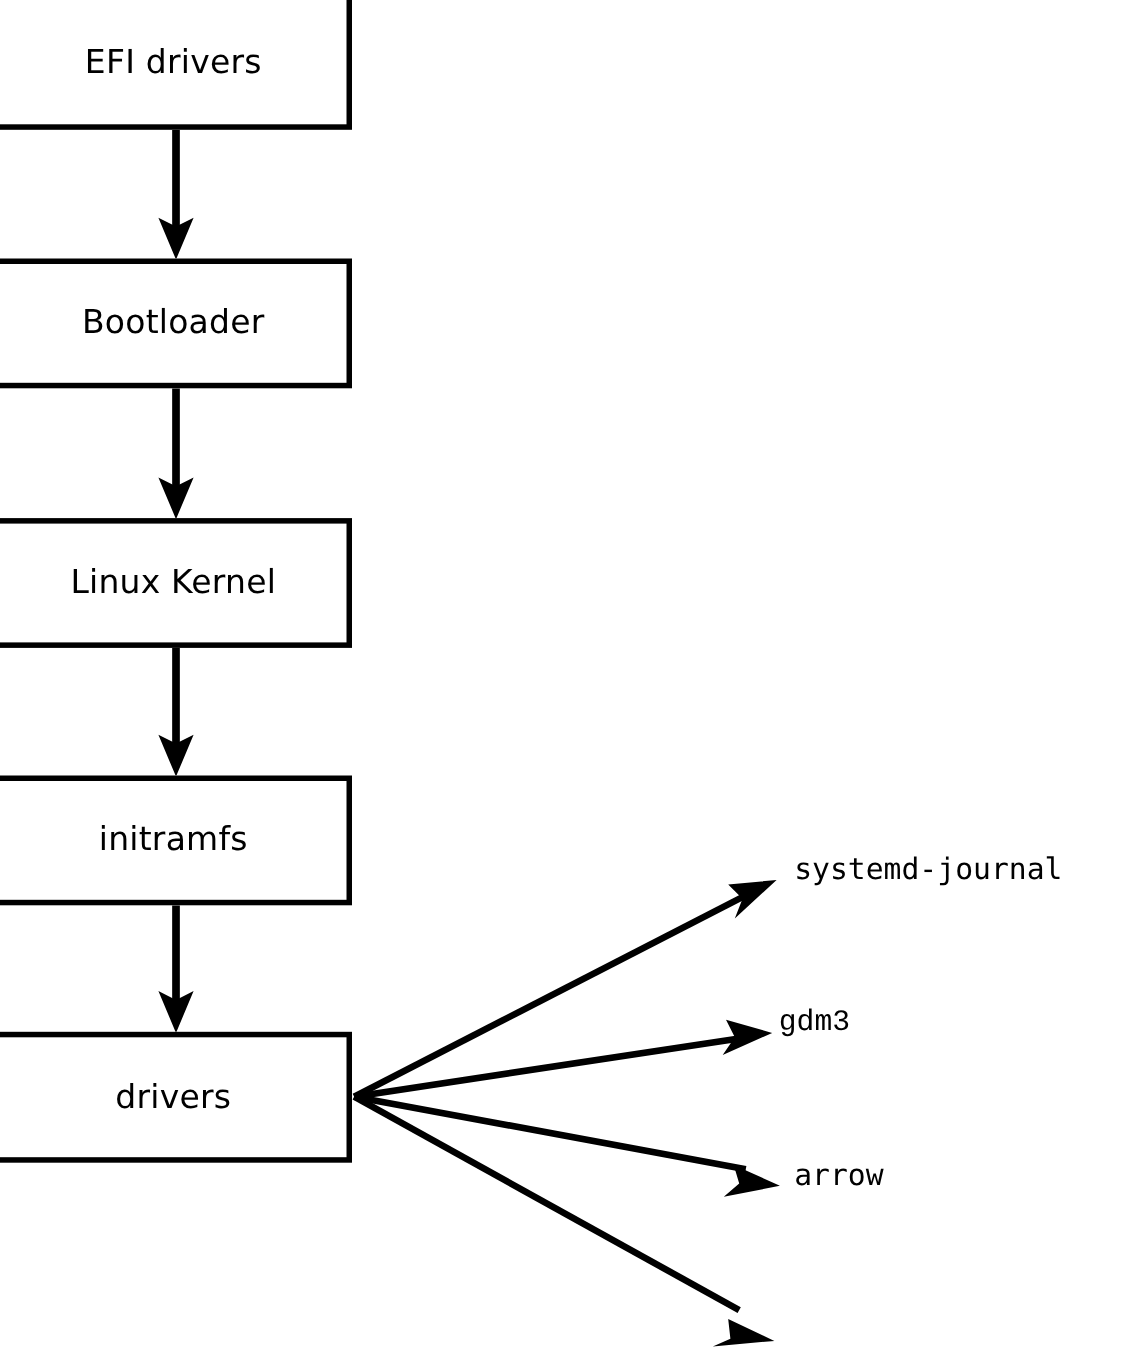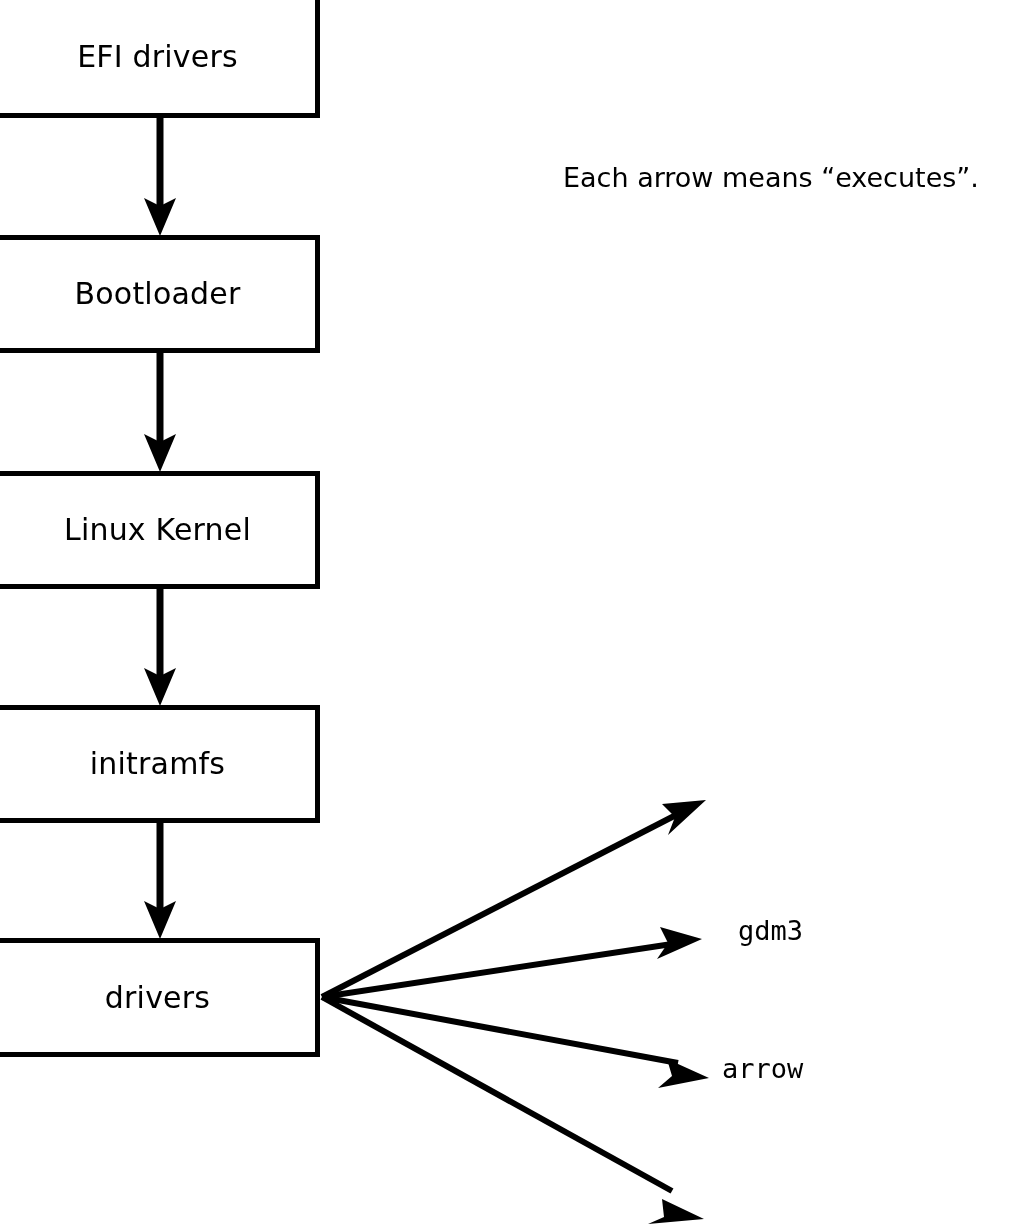--- a/index.html
+++ b/index.html
@@ -143,22 +143,22 @@
   </div>
 
   <div class="proc-box" id="box-initramfs" style="left:-5px; top:705px; width:325px; height:118px;">
     <span class="proc-box-label">initramfs</span>
   </div>
 
   <div class="proc-box" id="box-systemd" style="left:-5px; top:938px; width:325px; height:119px;">
     <span class="proc-box-label">drivers</span>
   </div>
 
+  <div class="leaf-label" style="left:722px; top:777px;">systemd-journal</div>
 
-  <div class="leaf-label" style="left:738px; top:917px;">gdm3</div>
+  <div class="leaf-label" style="left:708px; top:917px;font-family:Liberation Mono, monospace;">gdm3</div>
 
   <div class="leaf-label" style="left:722px; top:1055px;">arrow</div>
 
   <div class="leaf-label" style="left:716px; top:1263px;">sshd</div>
 
-  <div class="note-text" style="left:563px; top:164px;">Each arrow means “executes”.</div>
 
 </div>
 
 </body></html>

